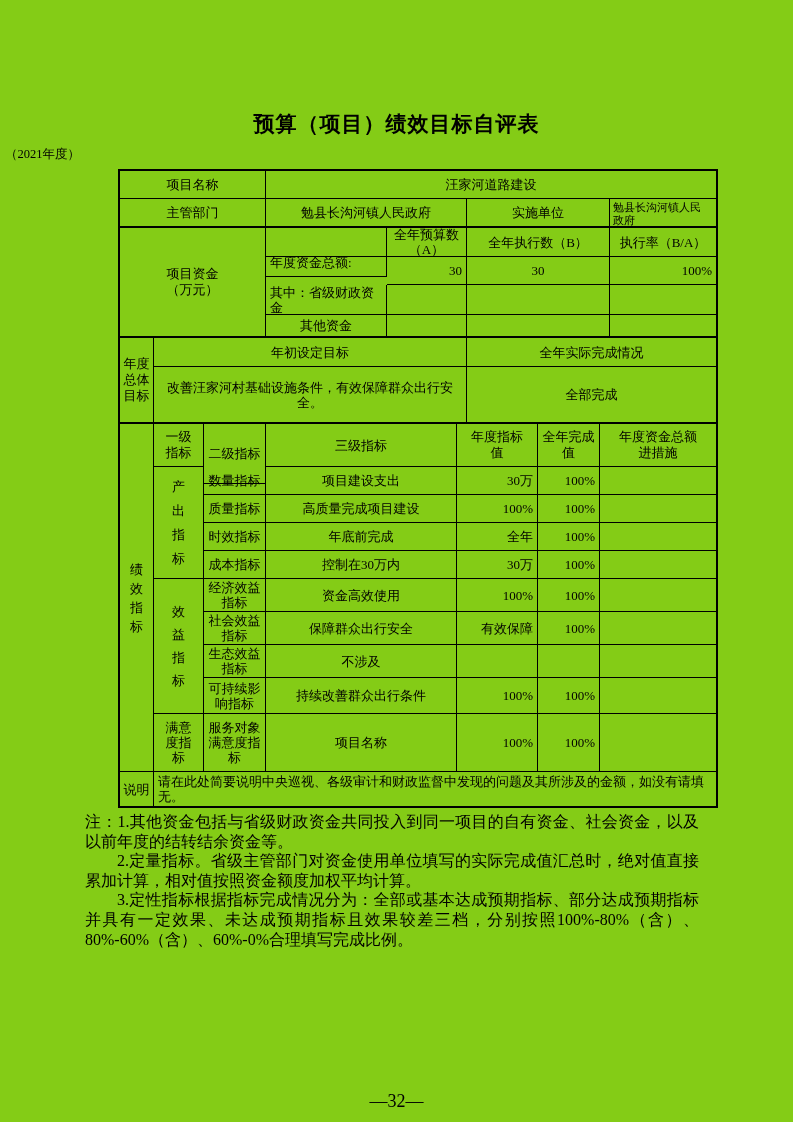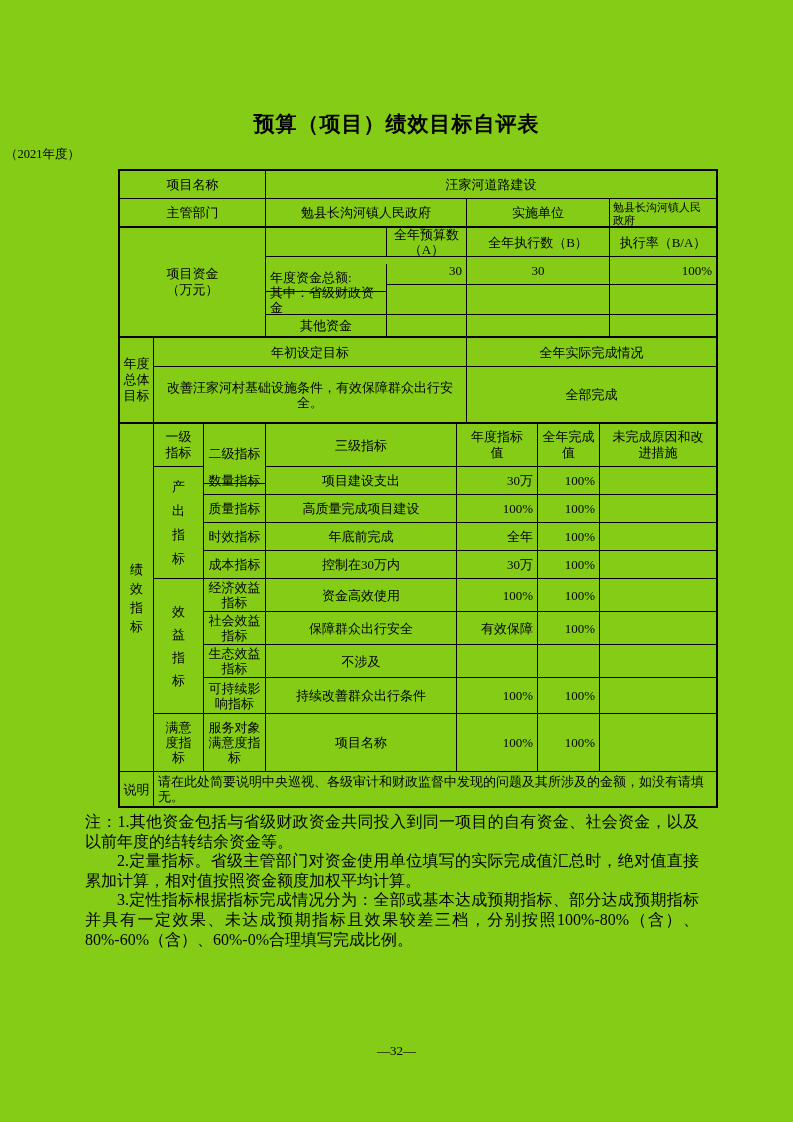--- a/index.html
+++ b/index.html
@@ -38,22 +38,22 @@
   .lh23{line-height:23px;}
   .lh24{line-height:24px;}
   .lh16{line-height:16px;}
   #notes{
     position:absolute;left:85px;top:812px;width:614px;
     font-size:16px;line-height:19.6px;text-align:justify;
   }
   #notes p{margin:0;}
   #notes p.ind{text-indent:2em;}
   .page-num{
-    position:absolute;left:0;top:1043px;width:100%;text-align:center;
-    font-size:13px;
+    position:absolute;left:0;top:1091px;width:100%;text-align:center;
+    font-size:18px;
   }
 </style>
 </head>
 <body>
 
 <div id="page">
 
   <div class="doc-title">预算（项目）绩效目标自评表</div>
   <div class="doc-subtitle">（2021年度）</div>
 
@@ -68,21 +68,21 @@
     <div class="cell tk nr sm" style="left:490px;top:28px;width:106px;height:29px">勉县长沟河镇人民政府</div>
 
     <div class="cell tk lh16" style="left:0;top:57px;width:146px;height:110px">项目资金
 （万元）</div>
     <div class="cell" style="left:146px;top:57px;width:121px;height:29px"></div>
     <div class="cell" style="left:267px;top:57px;width:80px;height:29px">全年预算数
 （A）</div>
     <div class="cell" style="left:347px;top:57px;width:143px;height:29px">全年执行数（B）</div>
     <div class="cell nr" style="left:490px;top:57px;width:106px;height:29px">执行率（B/A）</div>
 
-    <div class="cell al" style="left:146px;top:93px;width:121px;height:28px">年度资金总额:</div>
+    <div class="cell al" style="left:146px;top:78px;width:121px;height:28px">年度资金总额:</div>
     <div class="cell ar" style="left:267px;top:86px;width:80px;height:28px">30</div>
     <div class="cell" style="left:347px;top:86px;width:143px;height:28px">30</div>
     <div class="cell ar nr" style="left:490px;top:86px;width:106px;height:28px">100%</div>
 
     <div class="cell al" style="left:146px;top:114px;width:121px;height:30px">其中：省级财政资
 金</div>
     <div class="cell" style="left:267px;top:114px;width:80px;height:30px"></div>
     <div class="cell" style="left:347px;top:114px;width:143px;height:30px"></div>
     <div class="cell nr" style="left:490px;top:114px;width:106px;height:30px"></div>
 
@@ -105,21 +105,21 @@
 标</div>
 
     <div class="cell lh16" style="left:34px;top:253px;width:50px;height:43px">一级
 指标</div>
     <div class="cell" style="left:84px;top:253px;width:62px;height:60px">二级指标</div>
     <div class="cell" style="left:146px;top:253px;width:191px;height:43px">三级指标</div>
     <div class="cell lh16" style="left:337px;top:253px;width:81px;height:43px">年度指标
 值</div>
     <div class="cell lh16" style="left:418px;top:253px;width:62px;height:43px">全年完成
 值</div>
-    <div class="cell nr lh16" style="left:480px;top:253px;width:116px;height:43px">未完成原因和改
+    <div class="cell nr lh16" style="left:480px;top:253px;width:116px;height:43px">年度资金总额
 进措施</div>
 
     <div class="cell lh24" style="left:34px;top:296px;width:50px;height:112px">产
 出
 指
 标</div>
 
     <div class="cell" style="left:84px;top:296px;width:62px;height:28px">数量指标</div>
     <div class="cell" style="left:146px;top:296px;width:191px;height:28px">项目建设支出</div>
     <div class="cell ar" style="left:337px;top:296px;width:81px;height:28px">30万</div>

